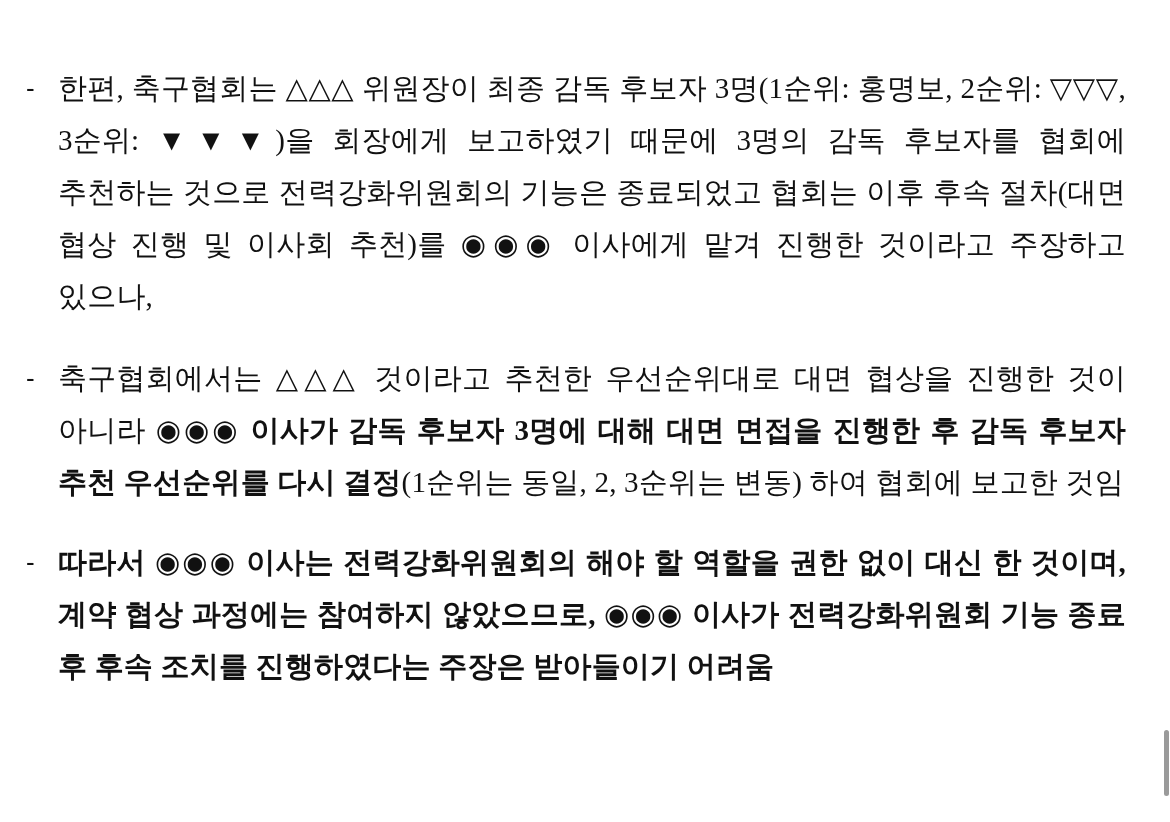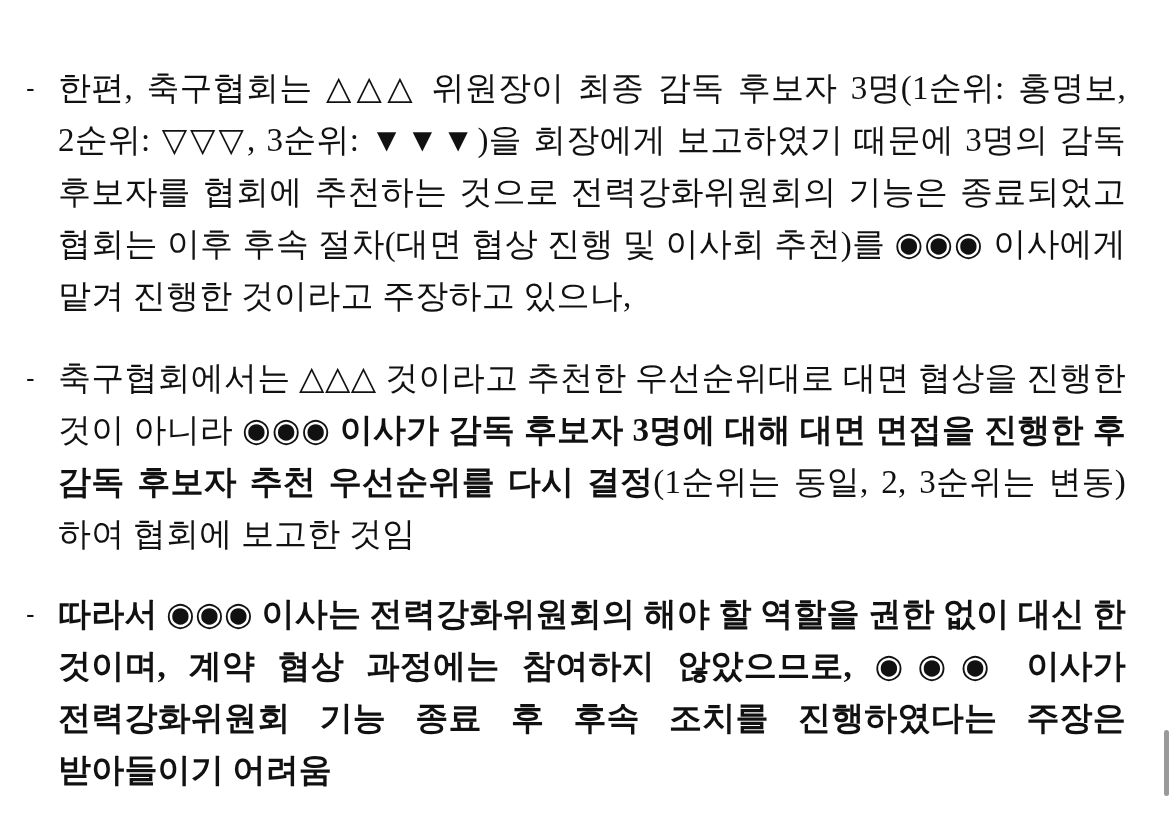--- a/index.html
+++ b/index.html
@@ -32,21 +32,21 @@
     width: 32px;
     font-size: 26px;
     line-height: 52px;
     text-align: left;
     padding-left: 4px;
     color: #111111;
     font-family: "Liberation Sans", sans-serif;
   }
   .body-text {
     flex: 1 1 auto;
-    font-size: 33px;
+    font-size: 29px;
     line-height: 52px;
     text-align: justify;
     text-justify: inter-character;
     letter-spacing: 0.2px;
     word-break: keep-all;
     white-space: pre-wrap;
   }
   .p1 .body-text { font-weight: 400; }
   .p2 .body-text { font-weight: 400; }
   .p3 .body-text { font-weight: 700; }

